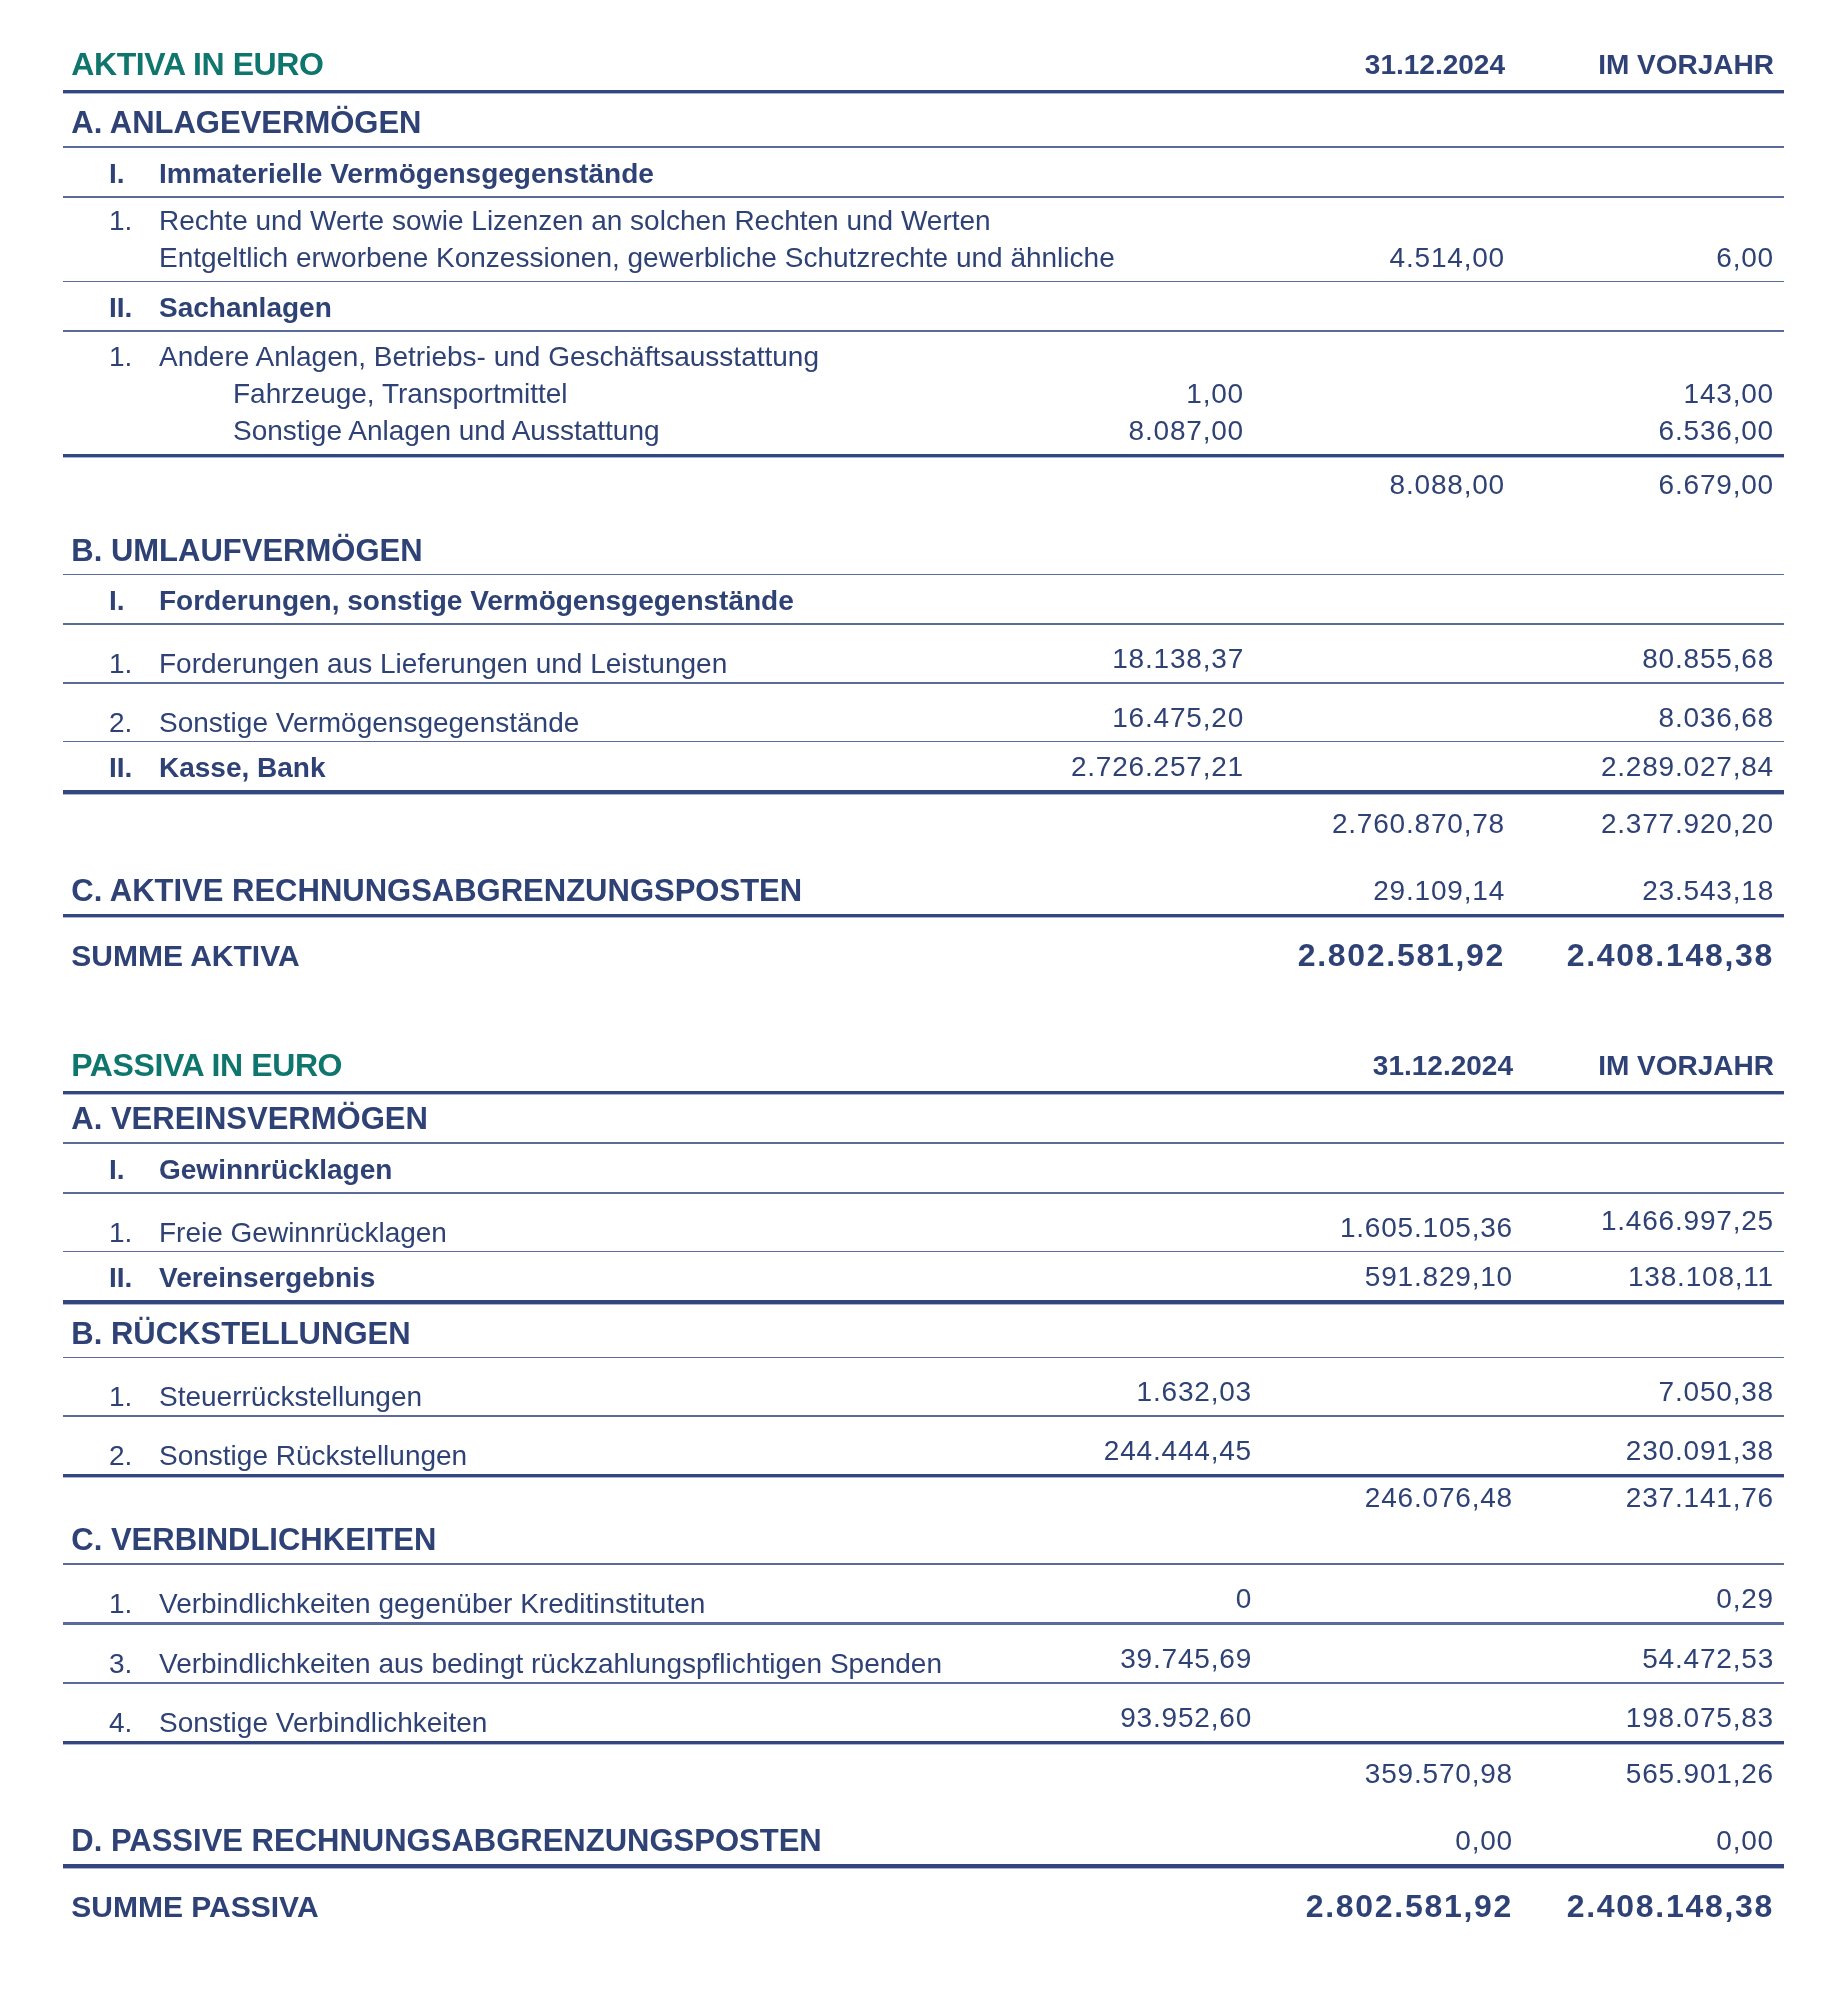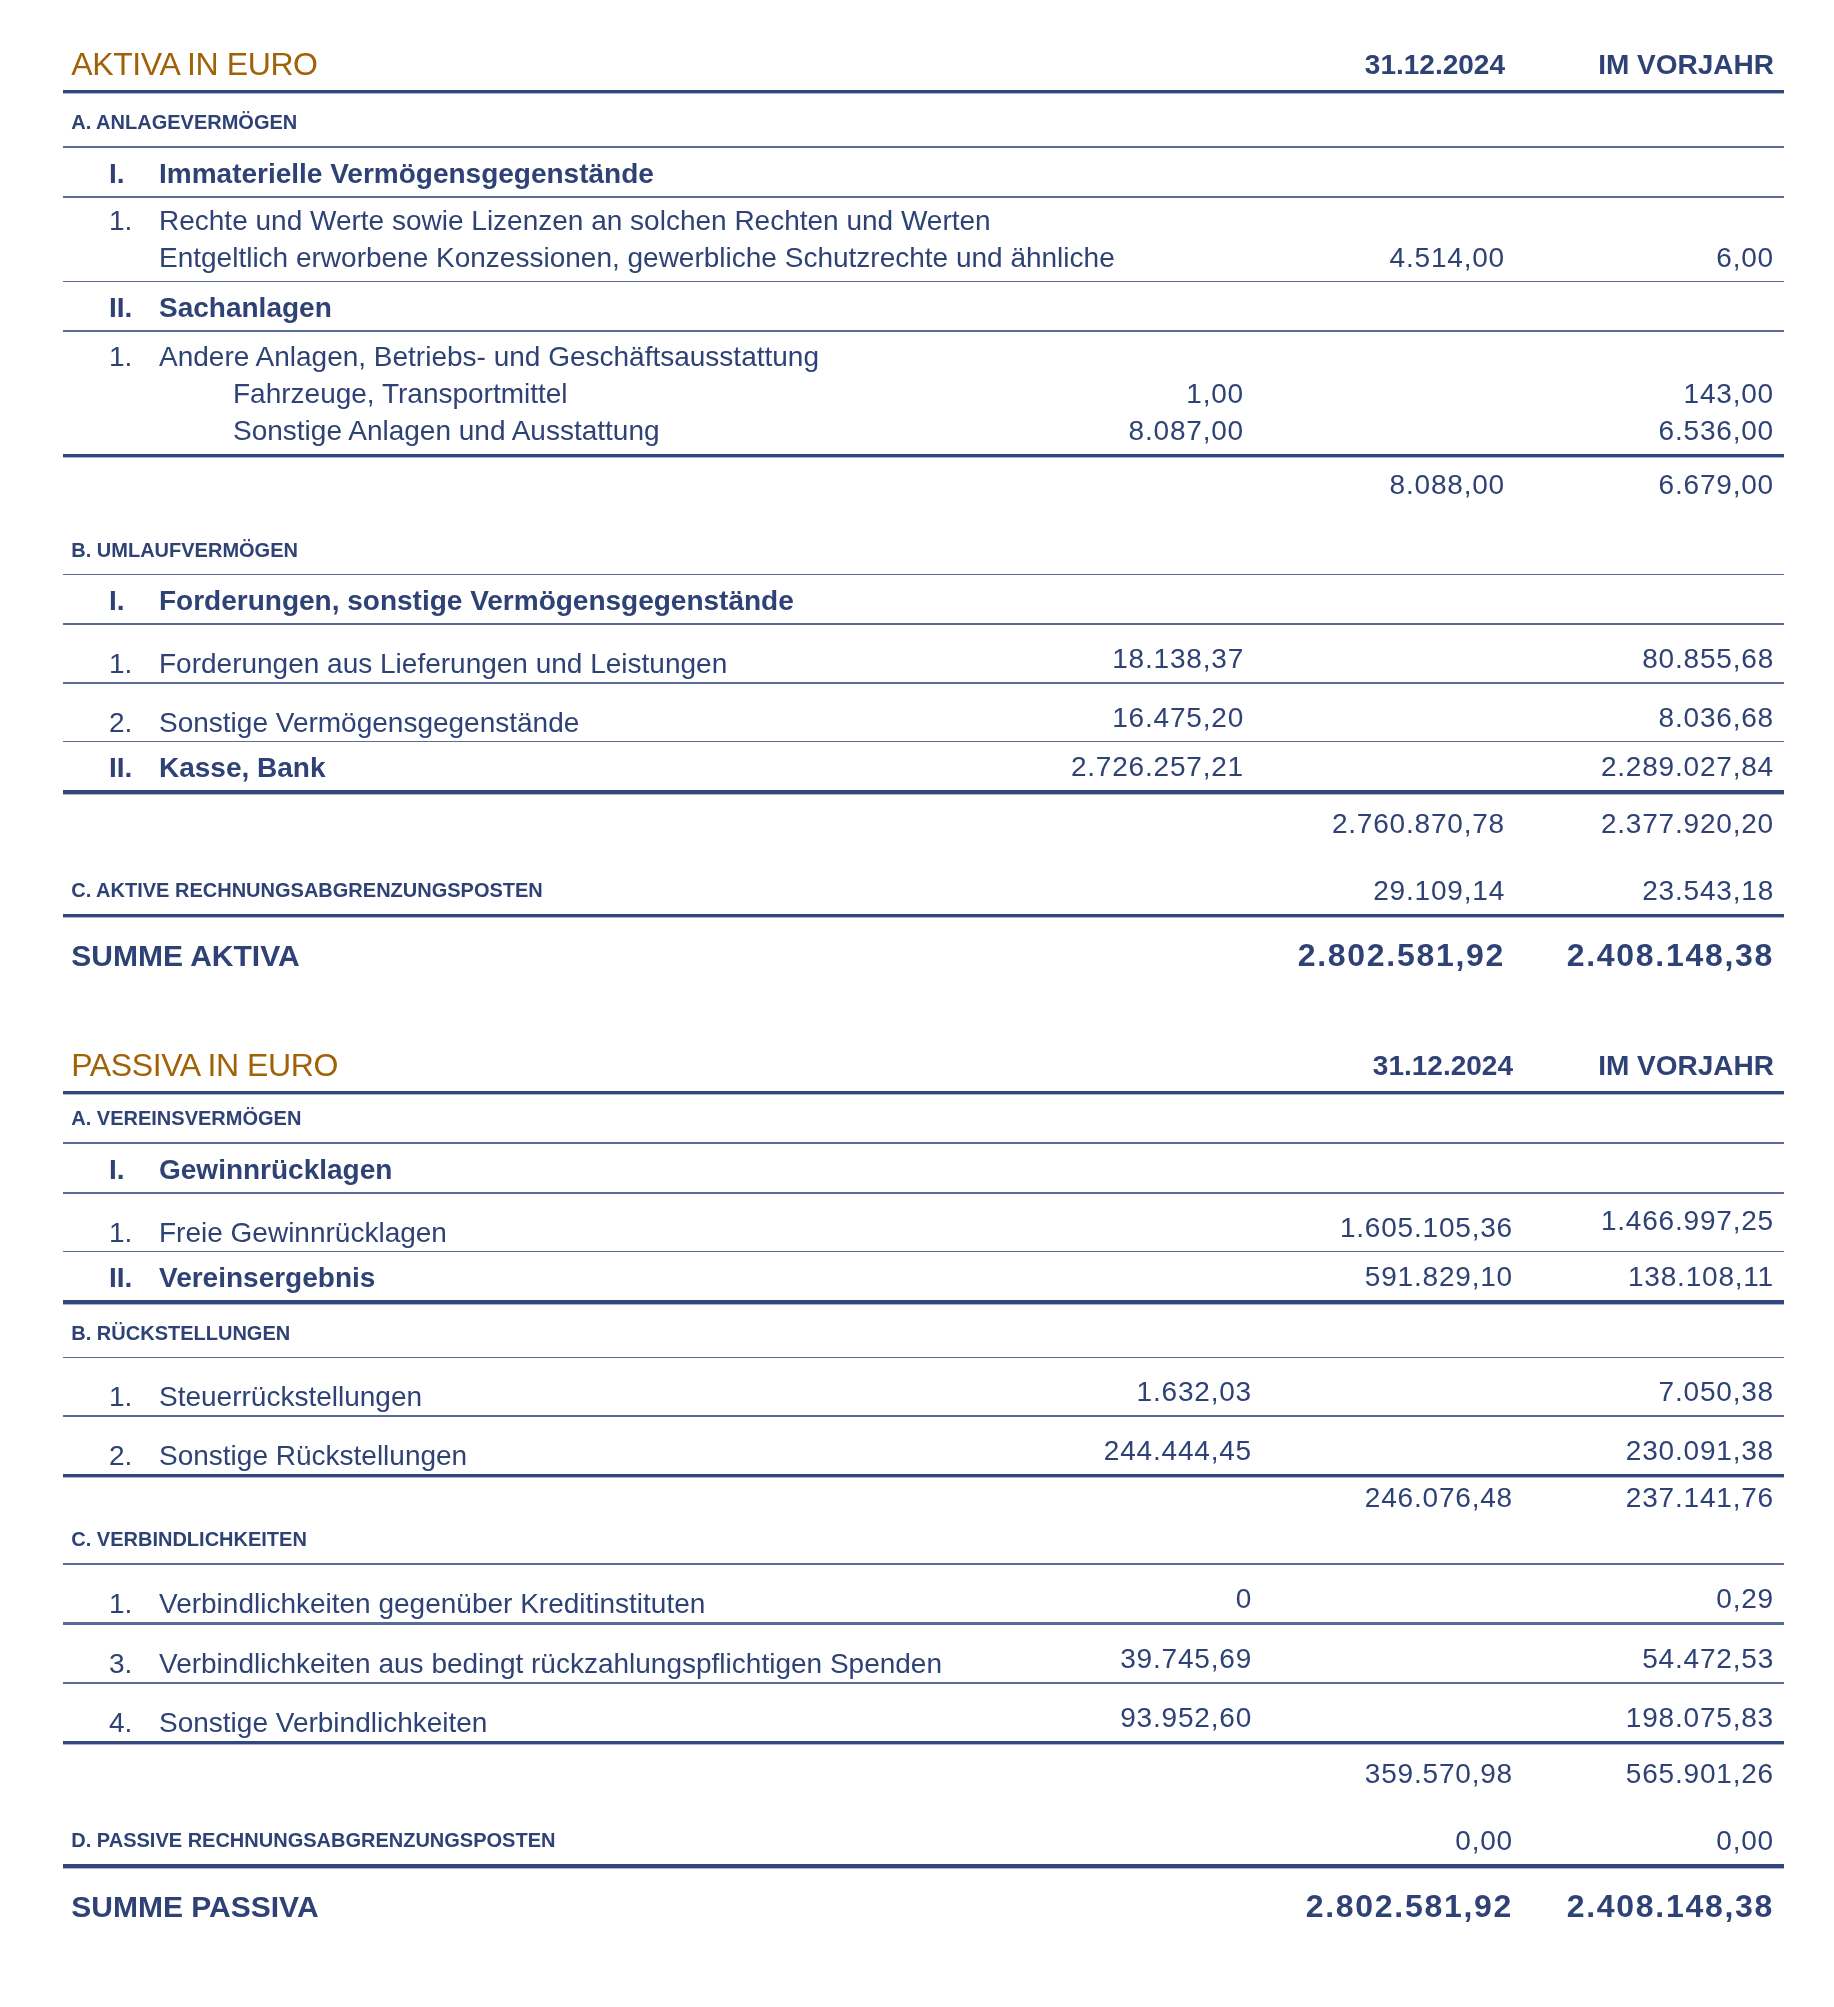--- a/index.html
+++ b/index.html
@@ -18,25 +18,25 @@
     letter-spacing: 0.8px; white-space: nowrap;
   }
   #aktiva .c1 { right: 540px; }
   #aktiva .c2 { right: 279px; }
   #aktiva .c3 { right: 10px; }
   #passiva .c1 { right: 532px; }
   #passiva .c2 { right: 271px; }
   #passiva .c3 { right: 10px; }
 
   .title-row { height: 47px; padding-bottom: 6.6px; }
-  .title-row .lbl { color: #a16207; font-weight: normal; font-size: 32px; letter-spacing: -0.4px; padding-left: 8.3px; }
+  .title-row .lbl { color: #0f766e; font-weight: bold; font-size: 32px; letter-spacing: -0.4px; padding-left: 8.3px; }
   .title-row .c2, .title-row .c3 { font-weight: bold; font-size: 28px; letter-spacing: 0; bottom: 6.6px; }
 
   .section { height: 52px; padding-bottom: 5px; }
-  .section .lbl { font-weight: bold; font-size: 20px; padding-left: 8.3px; letter-spacing: 0; }
+  .section .lbl { font-weight: bold; font-size: 31px; padding-left: 8.3px; letter-spacing: 0; }
   .sub { height: 48px; padding-bottom: 4px; }
   .sub .lbl { font-weight: bold; padding-left: 46px; }
   .item { height: 57px; }
   .item .lbl { padding-left: 46px; }
   .item2 { height: 83px; padding-bottom: 5px; }
   .item2 .lbl { padding-left: 46px; line-height: 37px; white-space: normal; }
   .subitem { height: 37px; }
   .subitem .lbl { padding-left: 170px; }
   .total { height: 52px; padding-bottom: 5px; }
   .gap { height: 33px; }

